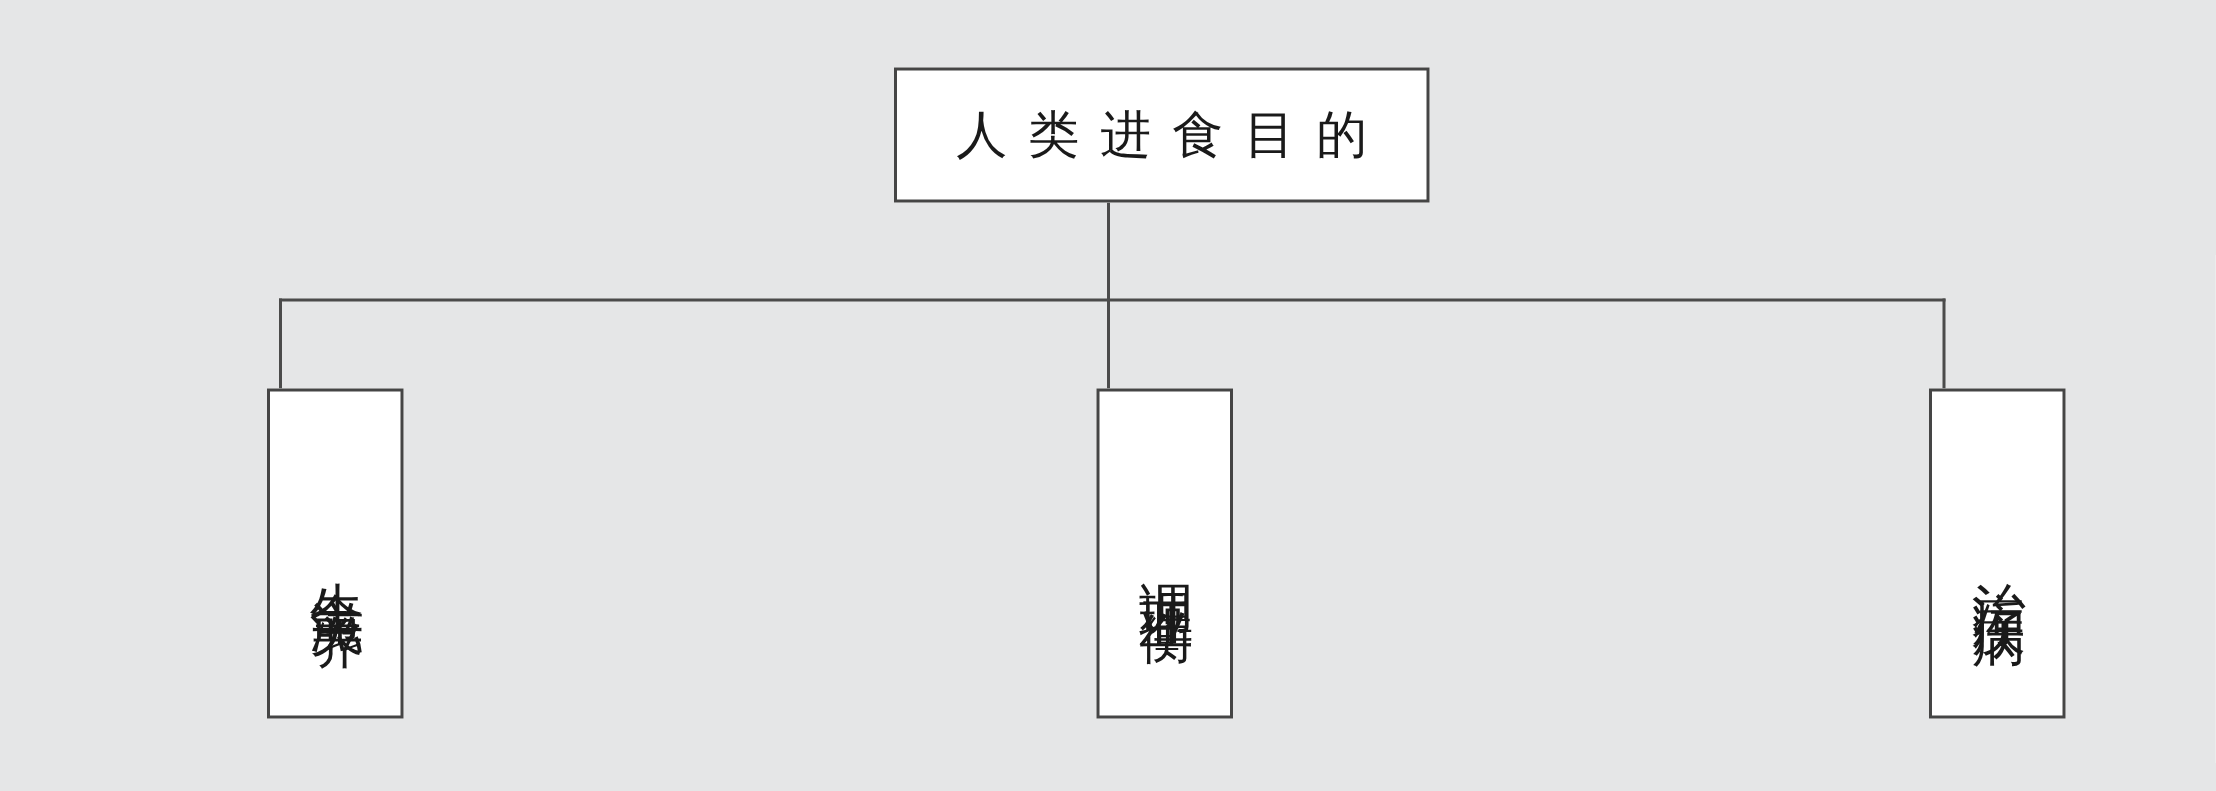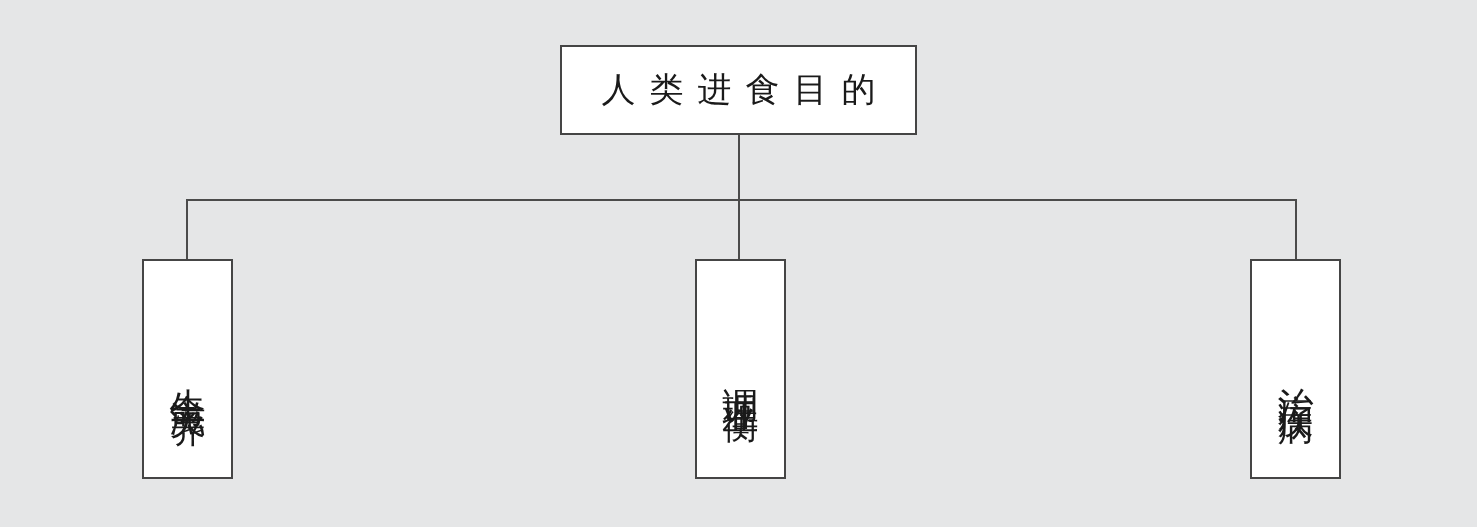--- a/index.html
+++ b/index.html
@@ -16,20 +16,21 @@
   }
   .node {
     position: absolute;
     box-sizing: border-box;
     background: var(--box-fill, #ffffff);
     border: 2px solid var(--box-border, #454545);
     display: flex;
     align-items: center;
     justify-content: center;
     color: var(--text, #1a1a1a);
+    margin-left: 36px;
   }
   .node-root {
     left: 560px;
     top: 45px;
     width: 357px;
     height: 90px;
     font-size: 34px;
   }
   .node-root .label {
     letter-spacing: 14px;

